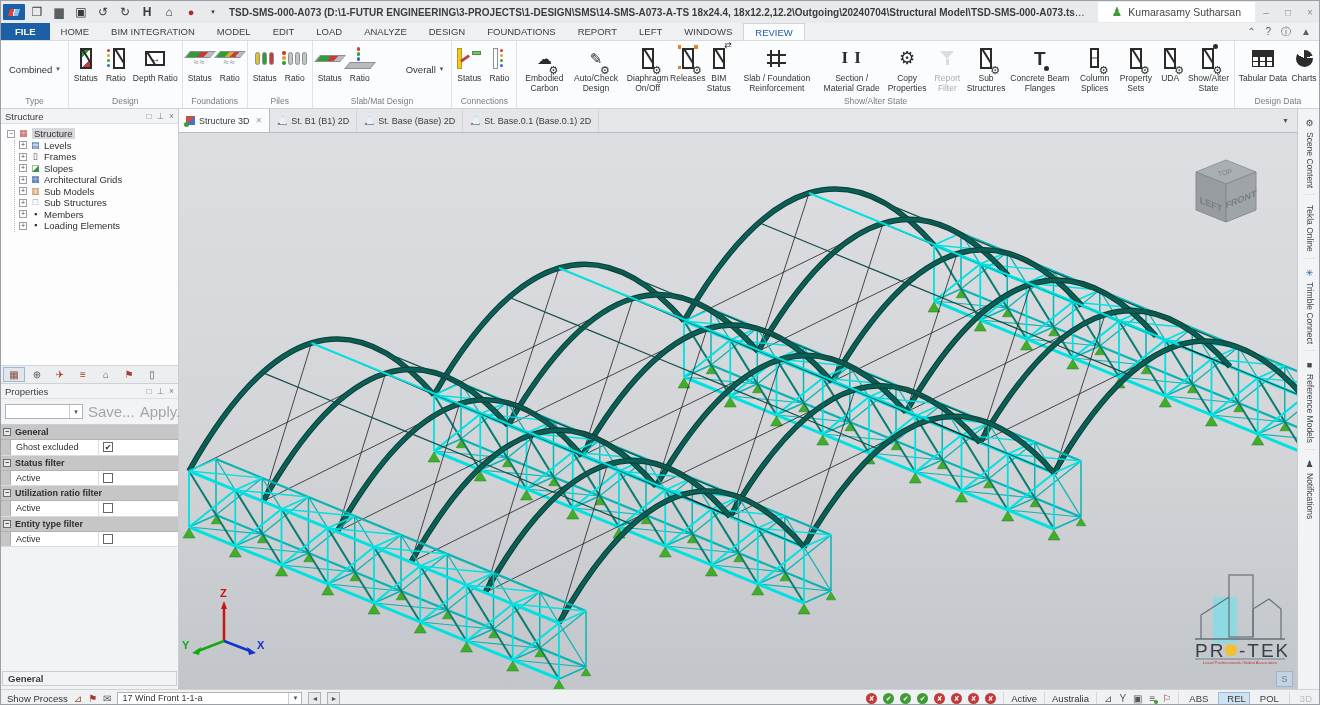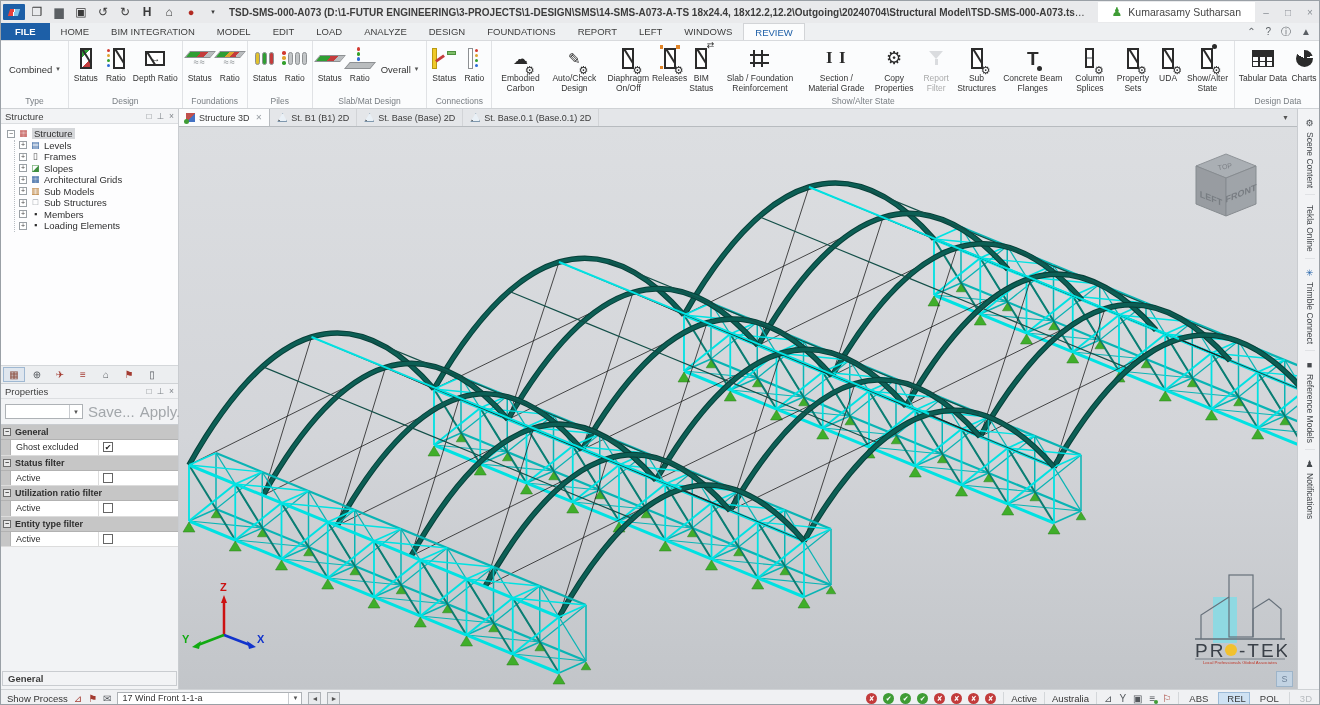--- a/index.html
+++ b/index.html
@@ -100,21 +100,21 @@
   .pgr{display:flex;height:15.5px;border-bottom:1px solid #dcdcdc;background:#fff;}
   .pgr .gut{width:10px;background:#c6c6c6;border-right:1px solid #b2b2b2;}
   .pgr .plab{width:88px;display:flex;align-items:center;padding-left:5px;border-right:1px solid #dcdcdc;}
   .pgr .pval{flex:1;display:flex;align-items:center;padding-left:4px;}
   .cb{width:10px;height:10px;border:1px solid #666;background:#fff;font-size:8px;line-height:9px;text-align:center;color:#222;}
   .panel-fill{flex:1;background:#f2f3f5;}
   .generalbar{height:15px;margin:2px 1px 3px;border:1px solid #c9ccd0;background:#f2f3f5;display:flex;align-items:center;padding:0 5px;font-size:9.5px;font-weight:bold;color:#3c3c3c;}
 
   
   .viewport{flex:1;display:flex;flex-direction:column;min-width:0;}
-  .vtabs{height:18px;background:#e4e6e9;display:flex;align-items:stretch;font-size:9px;color:#3a3a3a;border-bottom:1px solid #b7bbbf;}
+  .vtabs{height:24px;background:#e4e6e9;display:flex;align-items:stretch;font-size:9px;color:#3a3a3a;border-bottom:1px solid #b7bbbf;}
   .vtab{display:flex;align-items:center;gap:4px;padding:0 7px;border-right:1px solid #d2d4d7;}
   .vtab.active{background:#fbfcfd;border-right:1px solid #b7bbbf;}
   .vtab .vclose{color:#9aa0a5;font-size:8px;margin-left:2px;}
   .vtabicon{width:9px;height:9px;position:relative;background:linear-gradient(135deg,#c0504d 0 50%,#4472c4 50%);}
   .vtabicon::after{content:"";position:absolute;left:-2px;bottom:-2px;width:5px;height:5px;border-radius:50%;background:#3f9c35;}
   .vtabicon2{width:10px;height:9px;background:linear-gradient(45deg,#6b7075 0 2px,transparent 2px),#e9f0f6;border:1px solid #7e97ad;clip-path:polygon(0 100%,55% 0,100% 100%);}
   .vtabs .vchev{margin-left:auto;display:flex;align-items:center;padding:0 8px;color:#555;font-size:7px;}
   .canvas{position:relative;flex:1;background:linear-gradient(180deg,#dcdee1 0%,#d3d5d9 55%,#c2c5c9 100%);overflow:hidden;}
   .cube{position:absolute;top:26px;right:40px;opacity:.88;}
   .protek{position:absolute;right:10px;bottom:20px;}
@@ -310,21 +310,21 @@
                 <span class="dots" style="flex-direction:column;">
                   <i class="d1"></i>
                   <i class="d3"></i>
                   <i class="d4"></i>
                 </span>
                 <span class="slab"></span>
               </span>
             </span>
           <span class="rlab">Ratio</span>
         </div>
-        <div class="rdrop" style="height:54px;">
+        <div class="rdrop" style="height:54px;margin-left:25px;">
           <span>Overall</span>
             <span class="dar">▾</span>
         </div>
       </div>
       <div class="rglabel">Slab/Mat Design</div>
     </div>
 
     <div class="rgroup">
       <div class="rbtns">
         <div class="rbtn">

